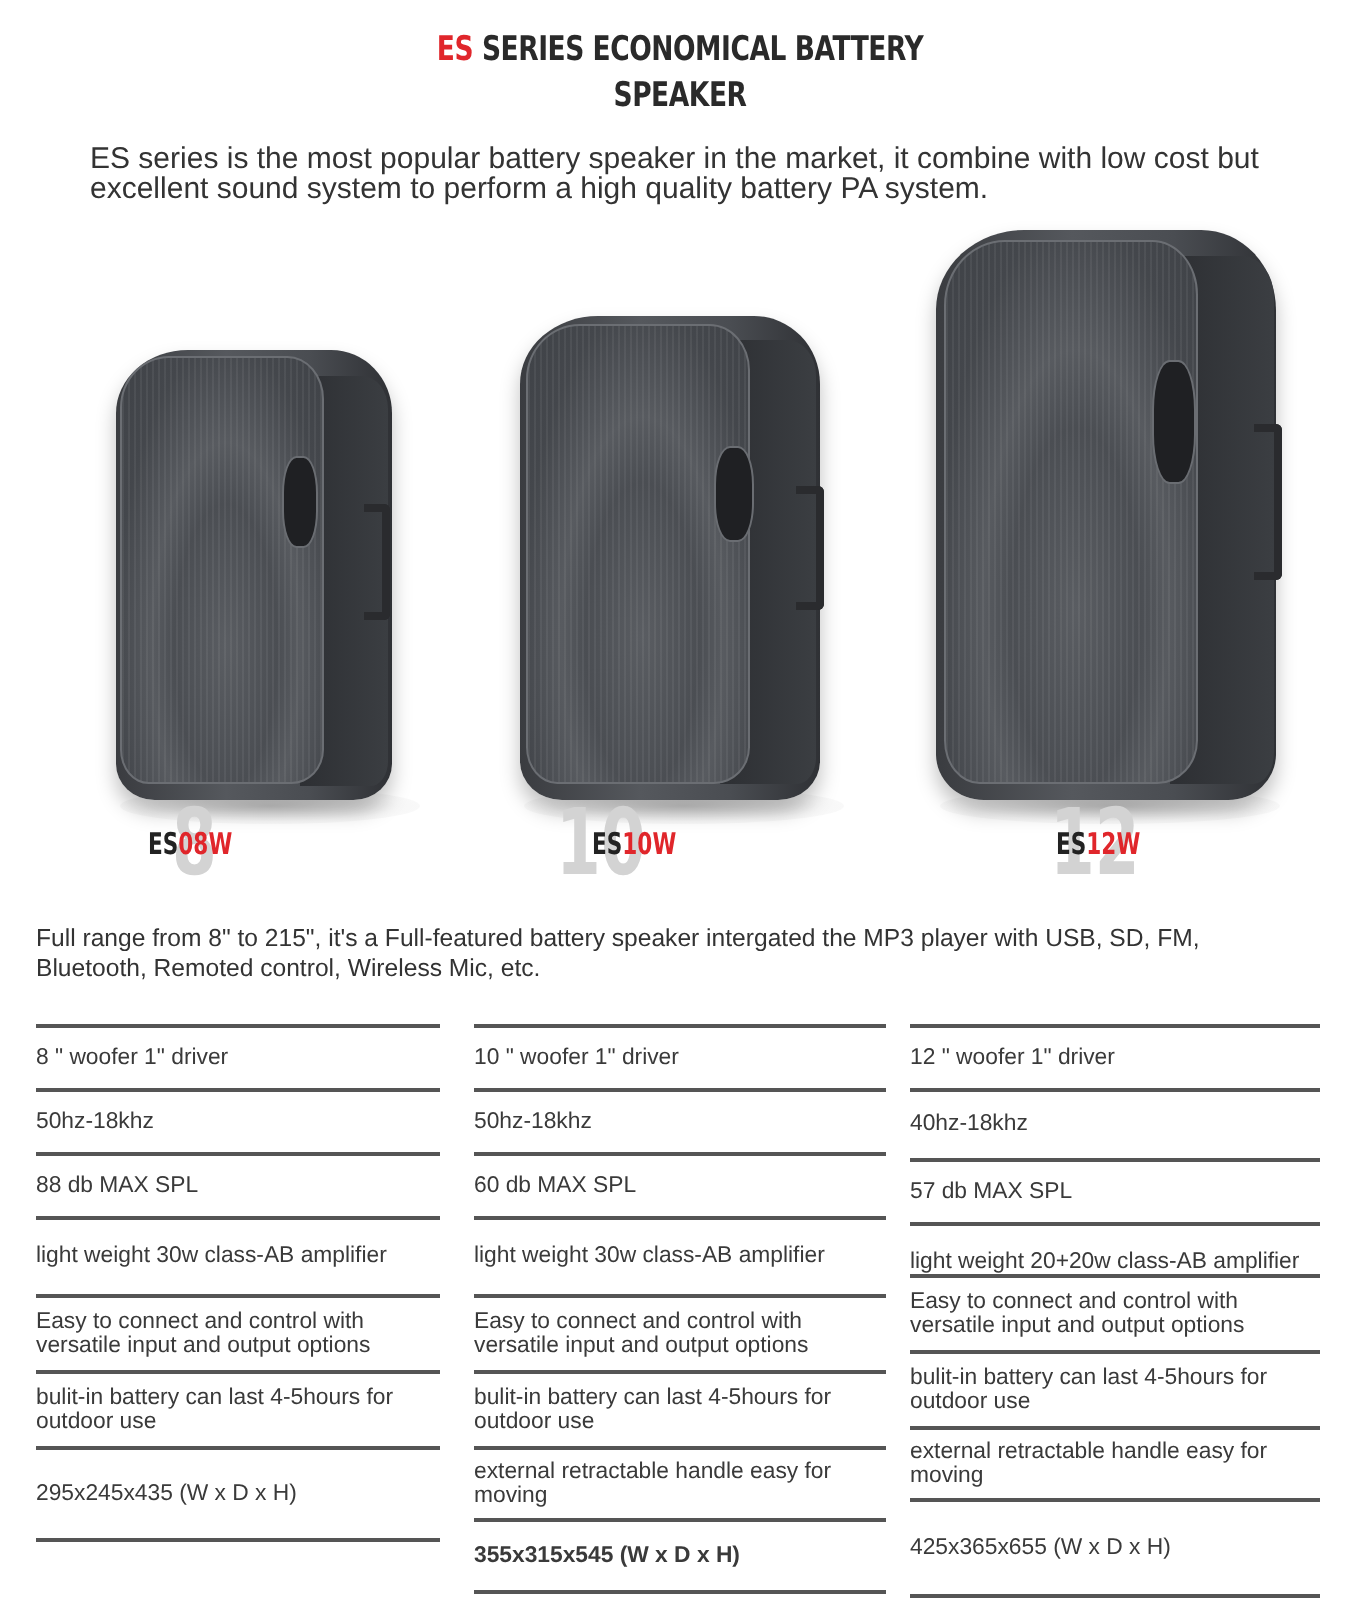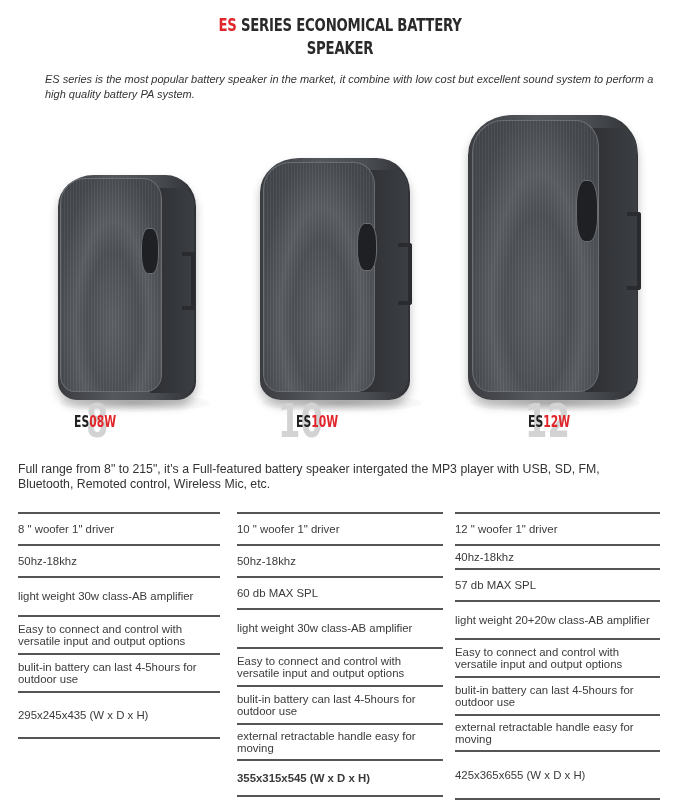--- a/index.html
+++ b/index.html
@@ -1,19 +1,19 @@
 <!DOCTYPE html>
 <html><head>
 <meta charset="utf-8">
 <style>
   html, body { margin:0; padding:0; background:#ffffff; }
   body { width:680px; height:800px; position:relative; overflow:hidden; font-family:"Liberation Sans", sans-serif; color:#2b2b2b; }
   .title { position:absolute; left:0; width:680px; text-align:center; font-family:"DejaVu Sans", sans-serif; font-weight:bold; font-size:17px; letter-spacing:-0.3px; line-height:22px; color:#2a2a2a; transform:scaleX(0.78); transform-origin:center; }
   .title .red { color:#e0262b; }
-  .intro { position:absolute; left:45px; top:72px; width:610px; font-size:11px; line-height:15px; color:#333;font-style:italic; }
+  .intro { position:absolute; left:45px; top:72px; width:610px; font-size:15px; line-height:15px; color:#333; }
   .spk-body { position:absolute; border-radius:26% 22% 14% 14% / 14% 14% 8% 8%; background:linear-gradient(90deg,#3a3c40 0%,#55585d 40%,#4a4d52 70%,#2f3135 100%); box-shadow:0 6px 10px rgba(0,0,0,0.25); }
   .spk-grille { position:absolute; border-radius:24% 18% 16% 14% / 12% 10% 8% 8%;
      background:
        repeating-linear-gradient(90deg, rgba(255,255,255,0.06) 0px, rgba(255,255,255,0.06) 1px, transparent 1px, transparent 3px),
        radial-gradient(ellipse at 52% 68%, #5a5d62 0%, #4b4e53 35%, #585b60 50%, #44474c 75%, #3f4247 100%);
      border:1.5px solid #6b6e73; }
   .spk-side { position:absolute; background:linear-gradient(90deg,#2d2f33,#3b3e42); border-radius:0 30% 20% 0 / 0 8% 6% 0; }
   .spk-port { position:absolute; background:#1f2023; border-radius:40%; border:1px solid #6a6d72; }
   .spk-handle { position:absolute; border:4px solid #2a2b2e; border-left:none; border-radius:0 3px 3px 0; }
   .spk-shadow { position:absolute; height:18px; border-radius:50%; background:radial-gradient(ellipse at center, rgba(150,150,150,0.45) 0%, rgba(200,200,200,0.15) 60%, rgba(255,255,255,0) 100%); }
@@ -79,20 +79,23 @@
 
 <div class="fullrange">Full range from 8" to 215", it's a Full-featured battery speaker intergated the MP3 player with USB, SD, FM, Bluetooth, Remoted control, Wireless Mic, etc.</div>
 
 <div class="col" style="left:18px; width:202px;">
   <div class="cell" style="height:32px;">
       <span>8 " woofer 1" driver</span>
     </div>
   <div class="cell" style="height:32px;">
       <span>50hz-18khz</span>
     </div>
+  <div class="cell" style="height:32px;">
+      <span>88 db MAX SPL</span>
+    </div>
   <div class="cell" style="height:39px;">
       <span>light weight 30w class-AB amplifier</span>
     </div>
   <div class="cell" style="height:38px;">
       <span>Easy to connect and control with versatile input and output options</span>
     </div>
   <div class="cell" style="height:38px;">
       <span>bulit-in battery can last 4-5hours for outdoor use</span>
     </div>
   <div class="cell last" style="height:48px;">
@@ -124,27 +127,27 @@
     </div>
   <div class="cell last" style="height:38px;font-weight:bold;">
       <span>355x315x545 (W x D x H)</span>
     </div>
 </div>
 
 <div class="col" style="left:455px; width:205px;">
   <div class="cell" style="height:32px;">
       <span>12 " woofer 1" driver</span>
     </div>
-  <div class="cell" style="height:24px;">
+  <div class="cell" style="height:35px;">
       <span>40hz-18khz</span>
     </div>
   <div class="cell" style="height:32px;">
       <span>57 db MAX SPL</span>
     </div>
-  <div class="cell" style="height:38px;">
+  <div class="cell" style="height:26px;align-items:flex-end;">
       <span>light weight 20+20w class-AB amplifier</span>
     </div>
   <div class="cell" style="height:38px;">
       <span>Easy to connect and control with versatile input and output options</span>
     </div>
   <div class="cell" style="height:38px;">
       <span>bulit-in battery can last 4-5hours for outdoor use</span>
     </div>
   <div class="cell" style="height:36px;">
       <span>external retractable handle easy for moving</span>

